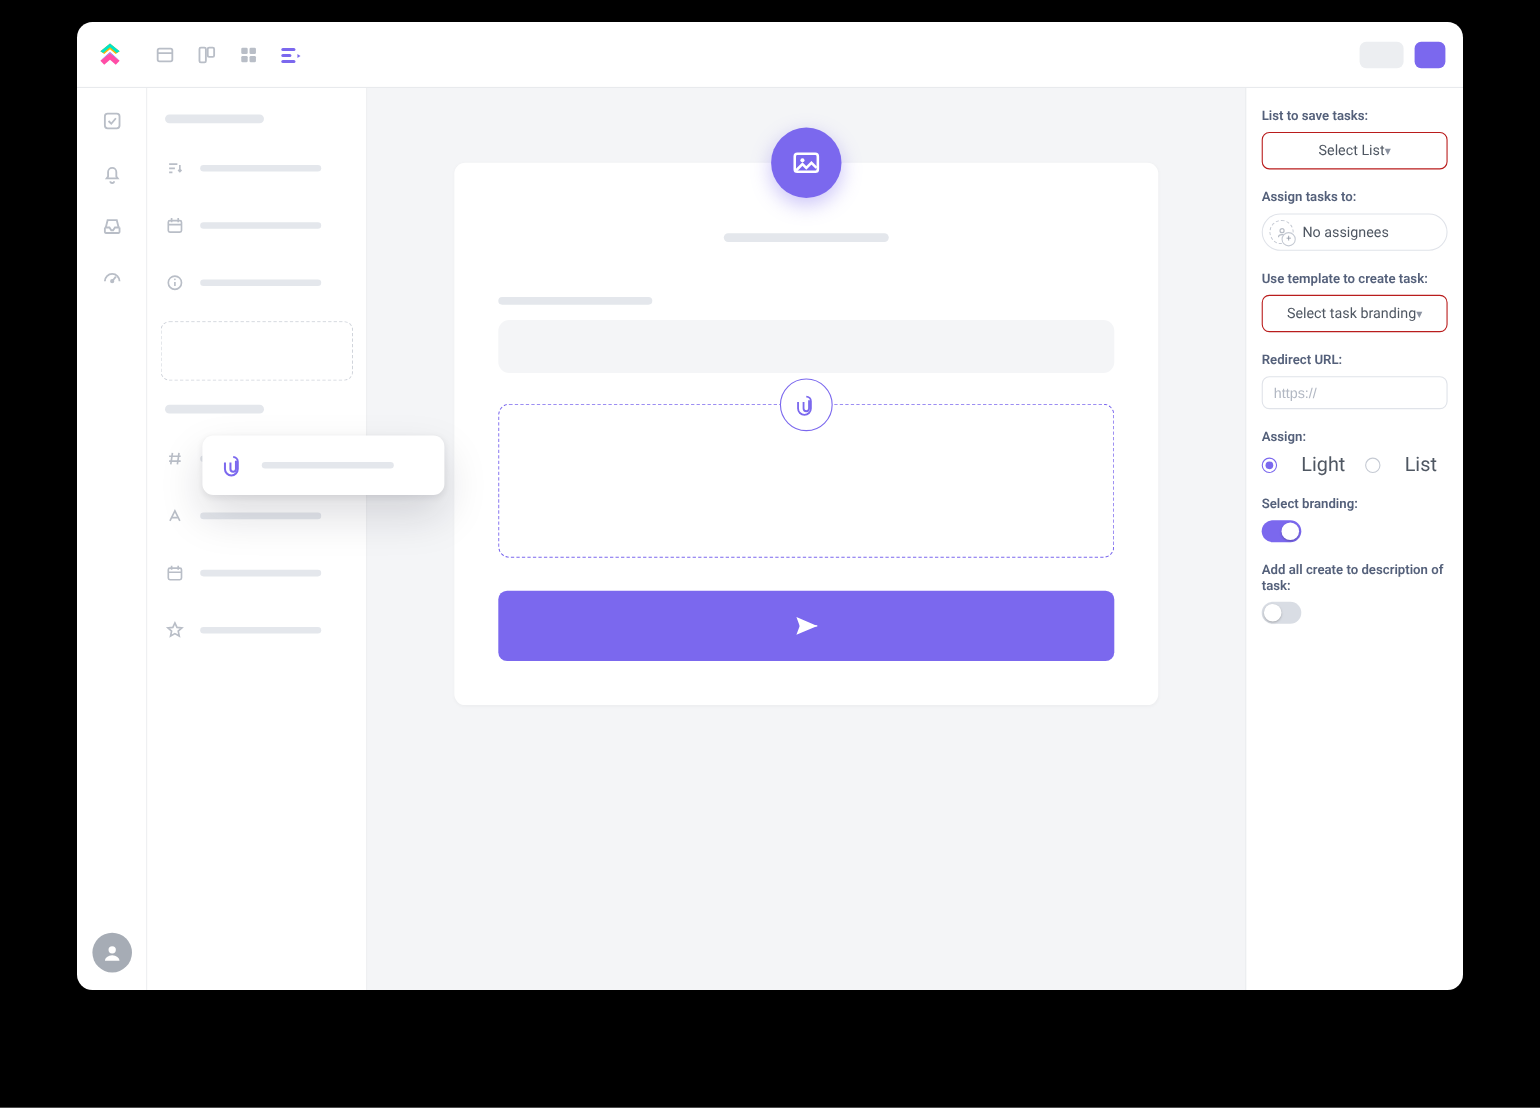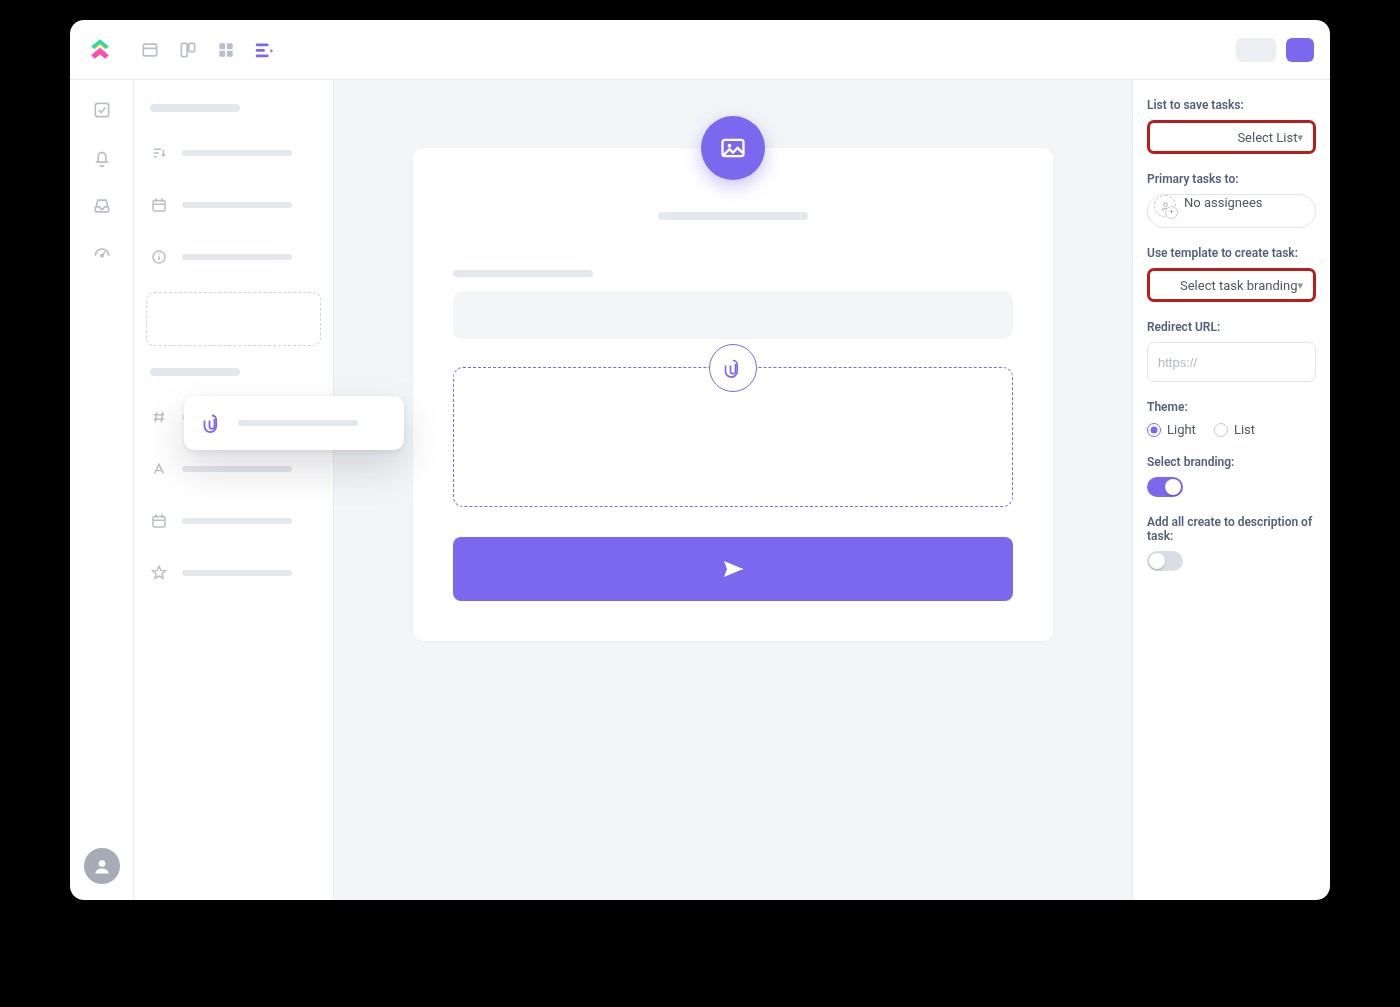--- a/index.html
+++ b/index.html
@@ -177,50 +177,50 @@
     border-left: 1px solid #e8eaed;
     padding: 18px 14px;
     overflow:auto;
   }
   .rp-label {
     font-size: 12px; color: #54607a; font-weight:600;
     margin-bottom: 8px;
   }
   .rp-group { margin-bottom: 18px; }
   .select {
-    border: 3px solid #b91c1c; border-radius: 7px;
+    border: 1px solid #b91c1c; border-radius: 7px;
     height: 34px; padding: 0 10px;
-    display:flex; align-items:center; justify-content:flex-end;
+    display:flex; align-items:center; justify-content:center;
     font-size: 13px; color:#4f5762; cursor:pointer;
     background:#fff;
   }
   .select .caret { color:#8c93a1; font-size:11px;}
   .assignee-chip {
     border: 1px solid #e0e3e9; border-radius: 18px;
     height: 34px; padding: 0 12px 0 6px;
-    display:flex; gap:8px; font-size:13px; color:#4f5762;
+    display:flex; align-items:center; gap:8px; font-size:13px; color:#4f5762;
     cursor:pointer;
   }
   .assignee-ic {
     width:22px;height:22px;border-radius:50%;
     border:1px dashed #c5cad3; display:flex;align-items:center;justify-content:center;
     color:#b9bec7; font-size:11px; position:relative;
   }
   .assignee-ic::after{
     content:"+"; position:absolute; right:-3px; bottom:-3px;
     width:11px;height:11px;border-radius:50%;background:#fff;
     border:1px solid #c5cad3; font-size:8px; line-height:10px; text-align:center; color:#8c93a1;
   }
   .text-input {
-    border:1px solid #e0e3e9; border-radius:7px; height:40px; width:100%;
+    border:1px solid #e0e3e9; border-radius:7px; height:30px; width:100%;
     padding:0 10px; font-size:13px; color:#0f172a;
   }
   .text-input::placeholder{color:#b2b8c3;}
   .radio-row { display:flex; gap:18px; align-items:center;}
-  .radio { display:flex; align-items:center; gap:6px; font-size:13px; cursor:pointer;justify-content:center;}
+  .radio { display:flex; align-items:center; gap:22px; font-size:18px; cursor:pointer;justify-content:center;}
   .radio .dot{
     width:14px;height:14px;border-radius:50%;
     border:1.5px solid #c5cad3; display:inline-block; position:relative;
   }
   .radio.checked .dot{ border-color:#7b68ee; }
   .radio.checked .dot::after{
     content:""; width:7px;height:7px;border-radius:50%;background:#7b68ee;
     position:absolute; left:50%;top:50%; transform:translate(-50%,-50%);
   }
   .swatches { display:flex; flex-wrap:wrap; gap:8px;}
@@ -437,21 +437,21 @@
 
       <div class="rp-group">
         <div class="rp-label">List to save tasks:</div>
         <div class="select">
           <span>Select List</span>
           <span class="caret">▾</span>
         </div>
       </div>
 
       <div class="rp-group">
-        <div class="rp-label">Primary tasks to:</div>
+        <div class="rp-label">Assign tasks to:</div>
         <div class="assignee-chip">
           <span class="assignee-ic">
             <svg width="11" height="11" viewBox="0 0 24 24" fill="none" stroke="currentColor" stroke-width="2.5">
                 <circle cx="12" cy="8" r="4"></circle>
                 <path d="M5 21 a7 5 0 0 1 14 0"></path>
               </svg>
           </span>
           <span>No assignees</span>
         </div>
       </div>
@@ -463,21 +463,21 @@
           <span class="caret">▾</span>
         </div>
       </div>
 
       <div class="rp-group">
         <div class="rp-label">Redirect URL:</div>
         <input class="text-input" placeholder="https://" style="">
       </div>
 
       <div class="rp-group">
-        <div class="rp-label">Theme:</div>
+        <div class="rp-label">Assign:</div>
         <div class="radio-row">
           <label class="radio checked">
             <span class="dot"></span>
               <span>Light</span>
           </label>
           <label class="radio">
             <span class="dot"></span>
               <span>List</span>
           </label>
         </div>

